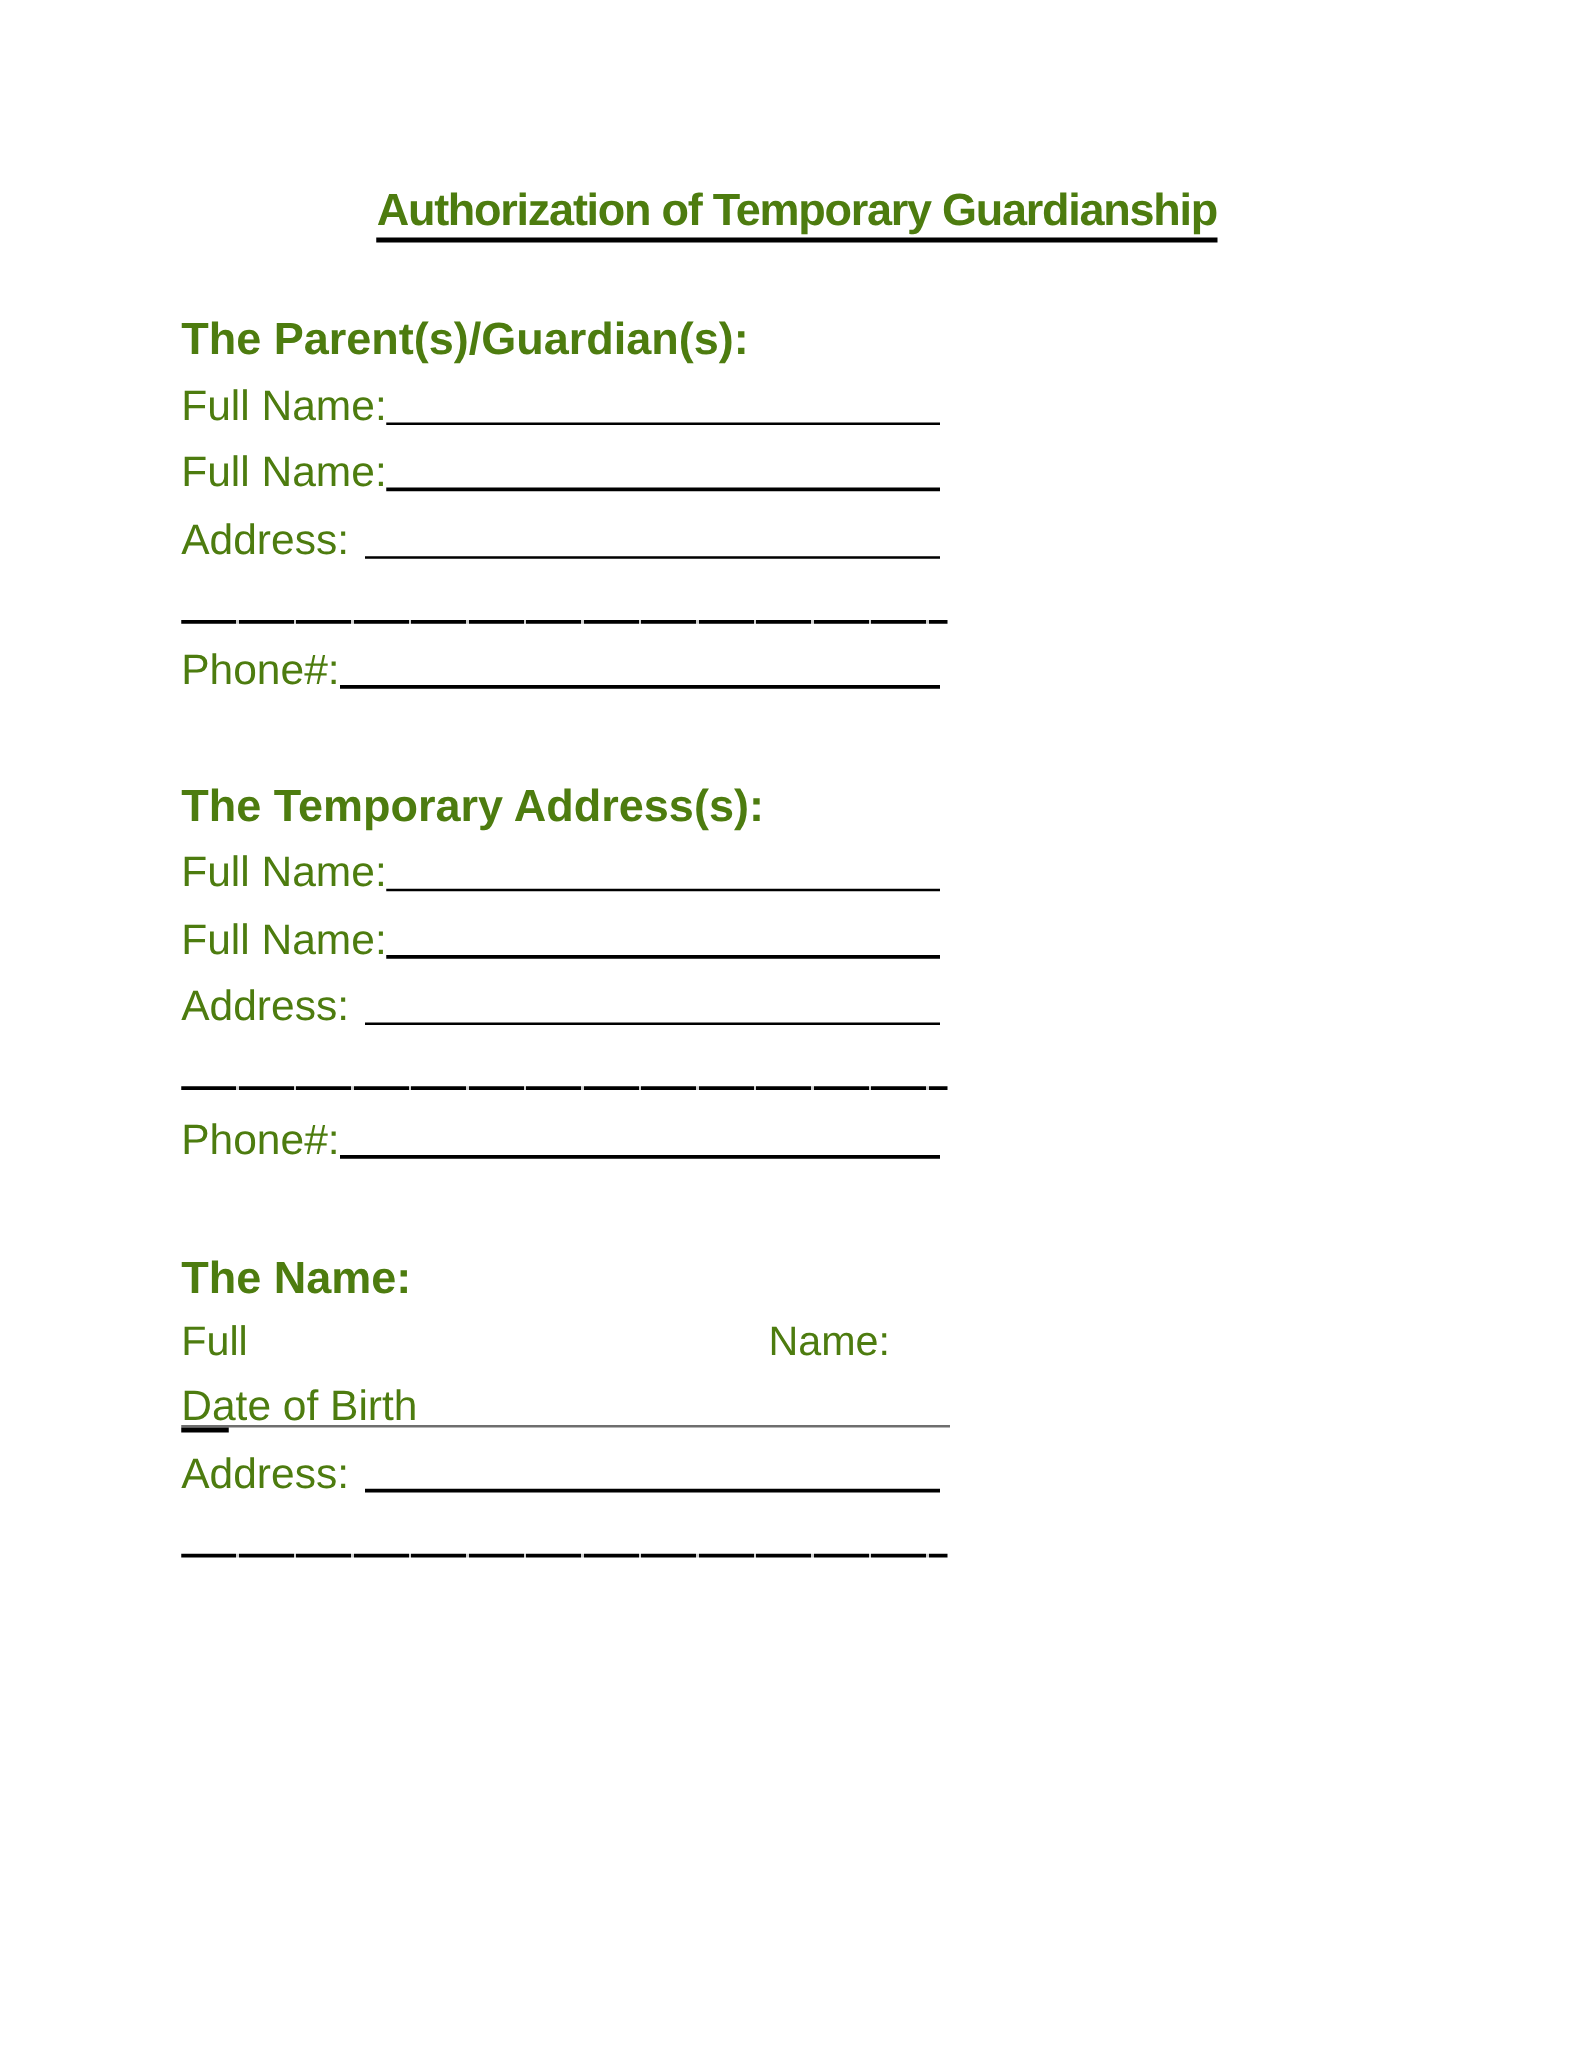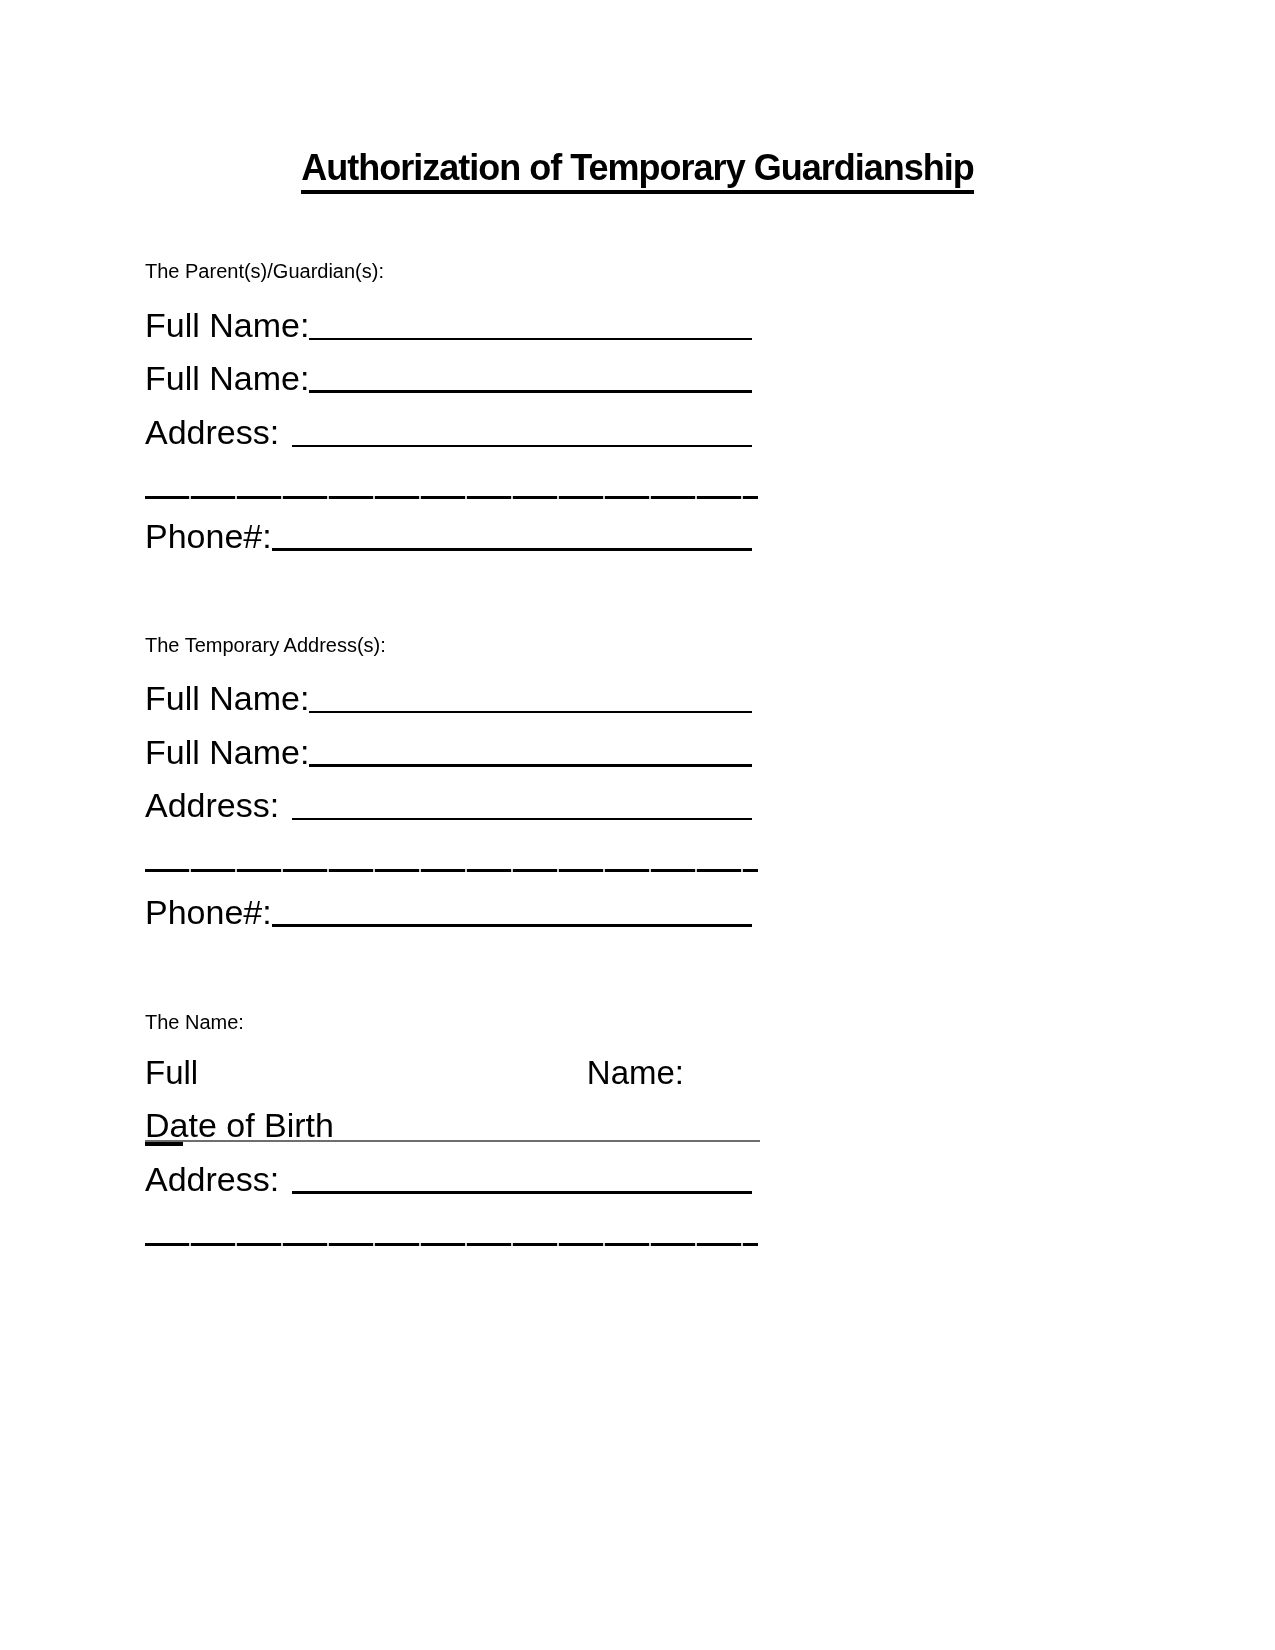--- a/index.html
+++ b/index.html
@@ -5,21 +5,21 @@
   html, body {
     margin: 0;
     padding: 0;
     background: #ffffff;
   }
   .page {
     position: relative;
     width: 1260px;
     height: 1650px;
     background: #ffffff;
-    color: #000000;
+    color: #4d7c0f;
     font-family: "Liberation Sans", "DejaVu Sans", sans-serif;
     overflow: hidden;
   }
   .title-wrap {
     position: absolute;
     top: 148px;
     left: 0;
     width: 1275px;
     text-align: center;
   }
@@ -28,22 +28,22 @@
     font-size: 36px;
     font-weight: bold;
     letter-spacing: -1px;
     line-height: 40px;
     padding-bottom: 2px;
     border-bottom: 4px solid #000000;
   }
   .heading {
     position: absolute;
     left: 145px;
-    font-size: 20px;
-    font-weight: normal;
+    font-size: 36px;
+    font-weight: bold;
     line-height: 32px;
     white-space: pre;
   }
   .row {
     position: absolute;
     left: 145px;
     width: 607px;
     height: 30px;
     display: flex;
     align-items: stretch;
@@ -81,21 +81,21 @@
     height: 30px;
     display: flex;
   }
   .split-row .label {
     font-size: 33px;
     line-height: 30px;
     white-space: pre;
   }
   .split-row .right-label {
     margin-left: auto;
-    margin-right: 68px;
+    margin-right: 40px;
   }
 </style>
 </head>
 <body>
 
 <div class="page">
 
   <div class="title-wrap">
     <span class="title">Authorization of Temporary Guardianship</span>
   </div>

